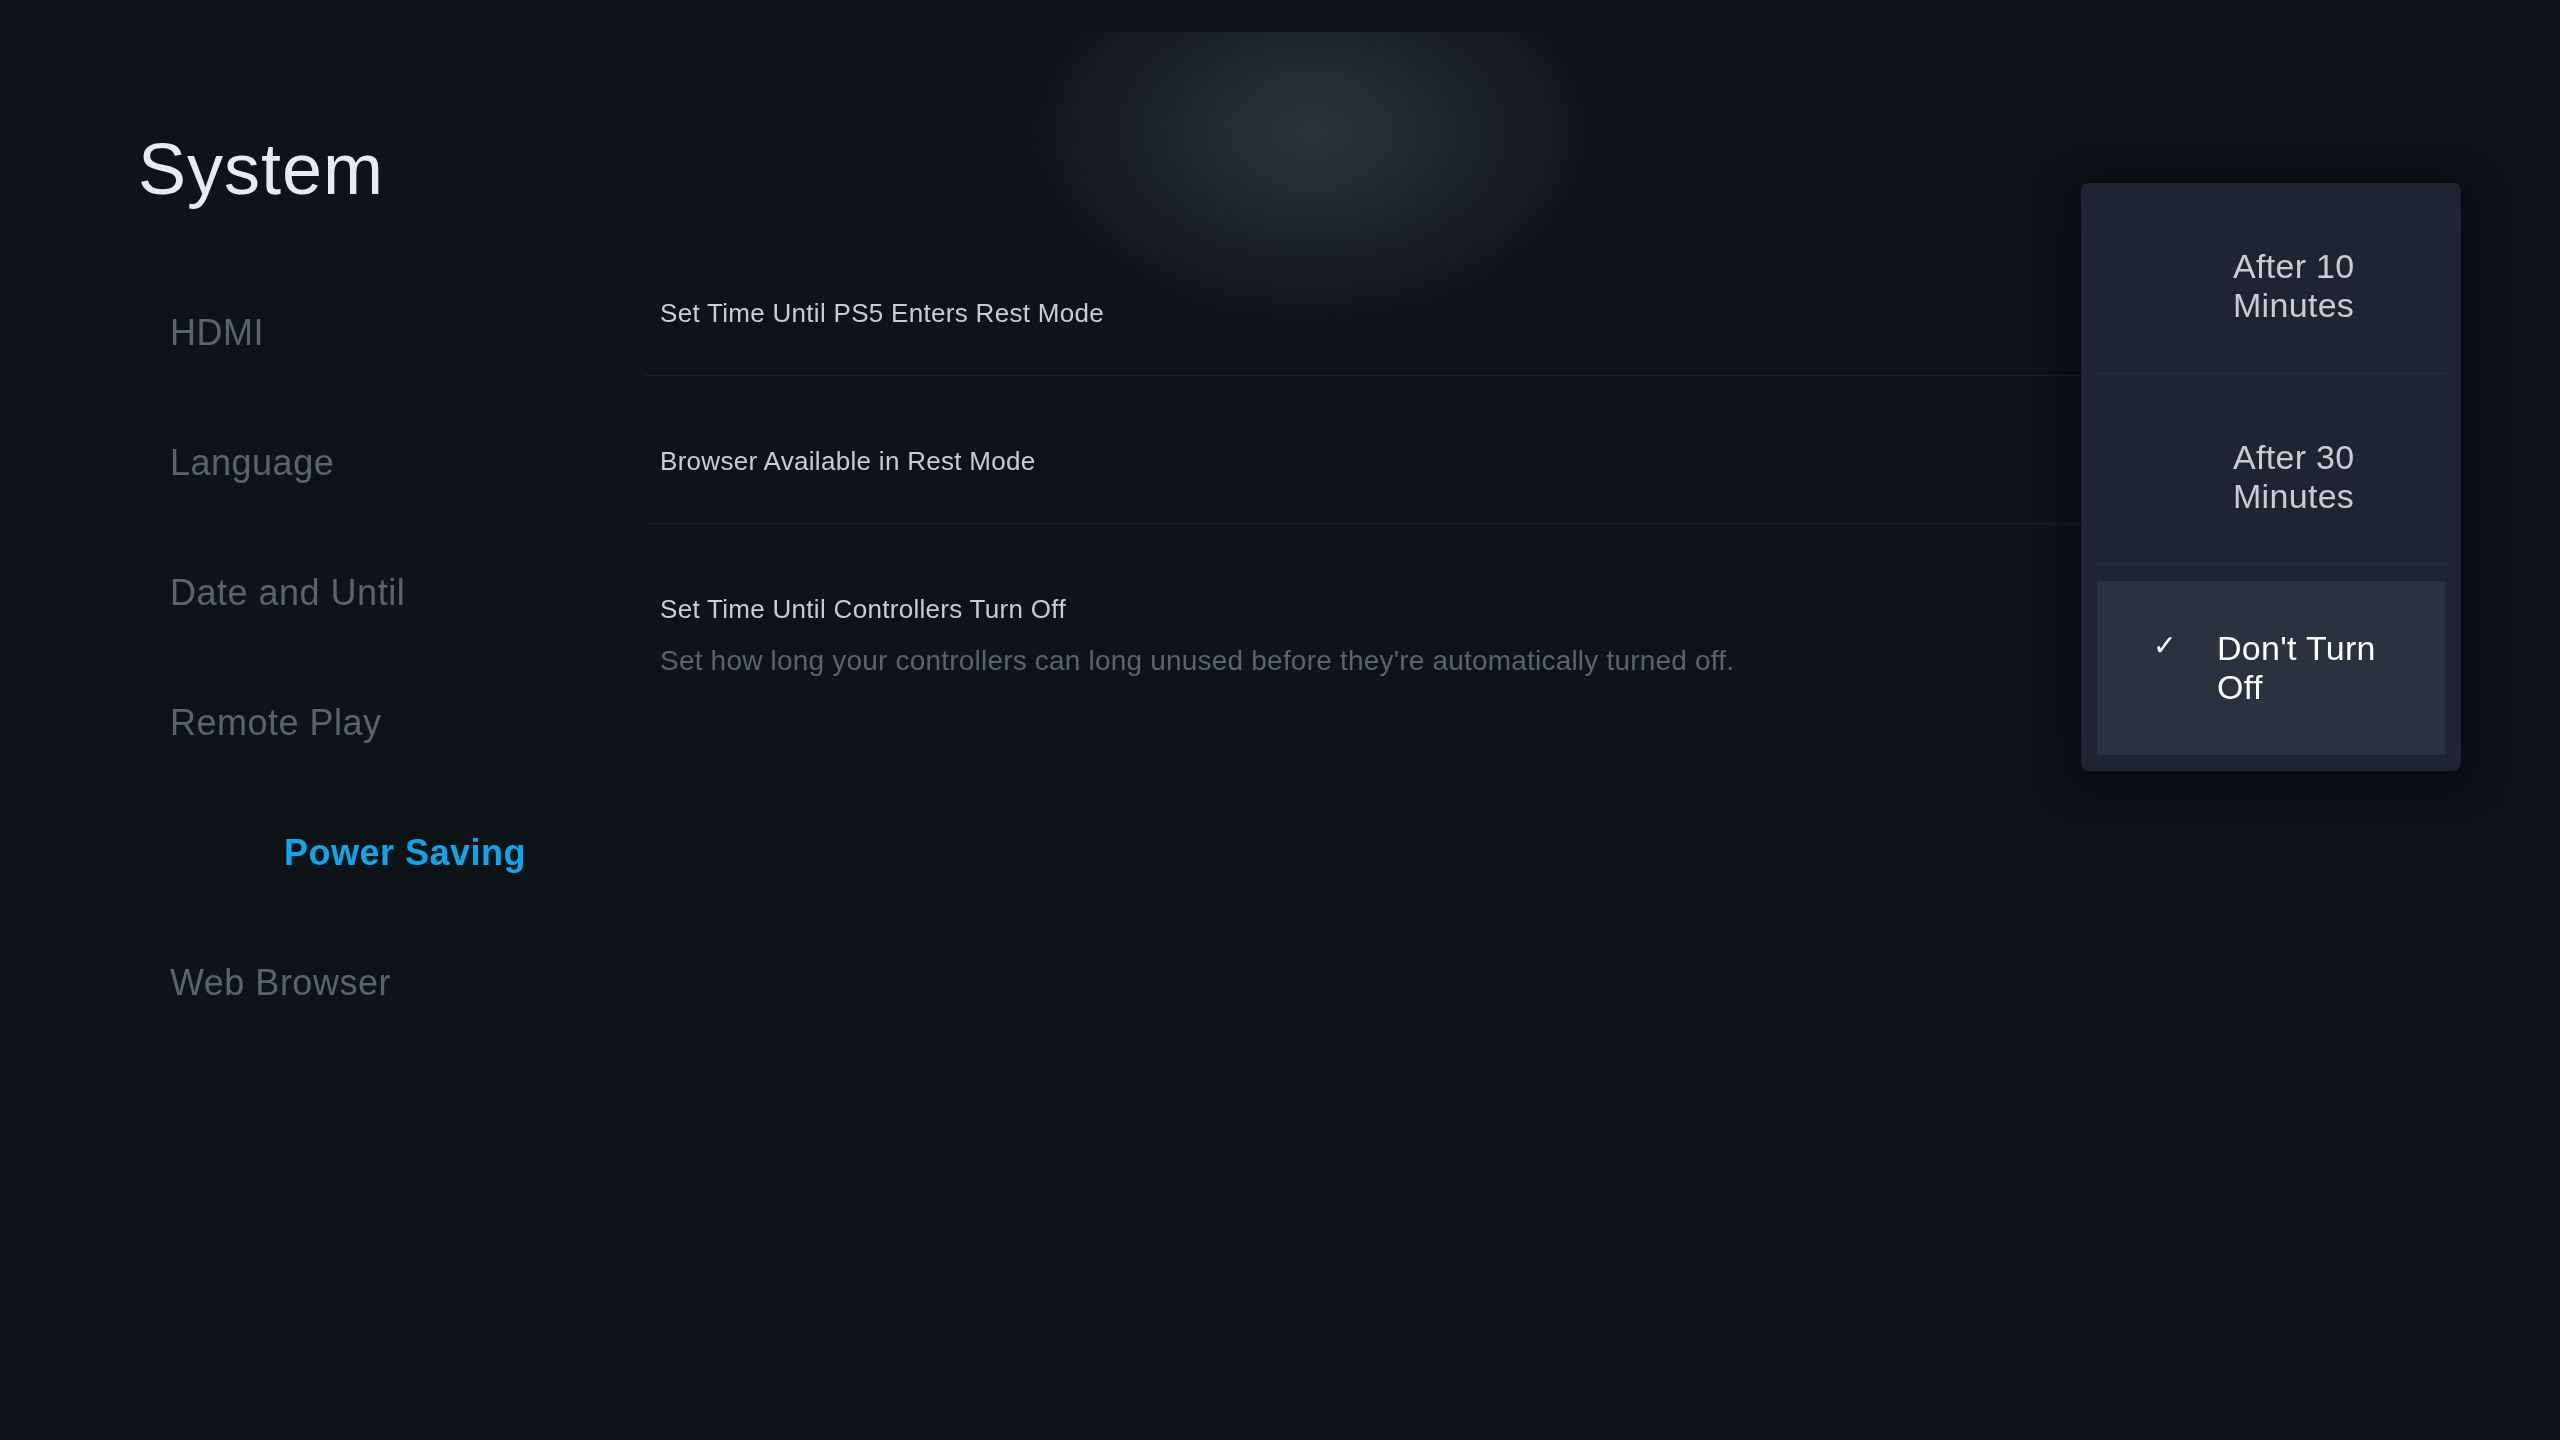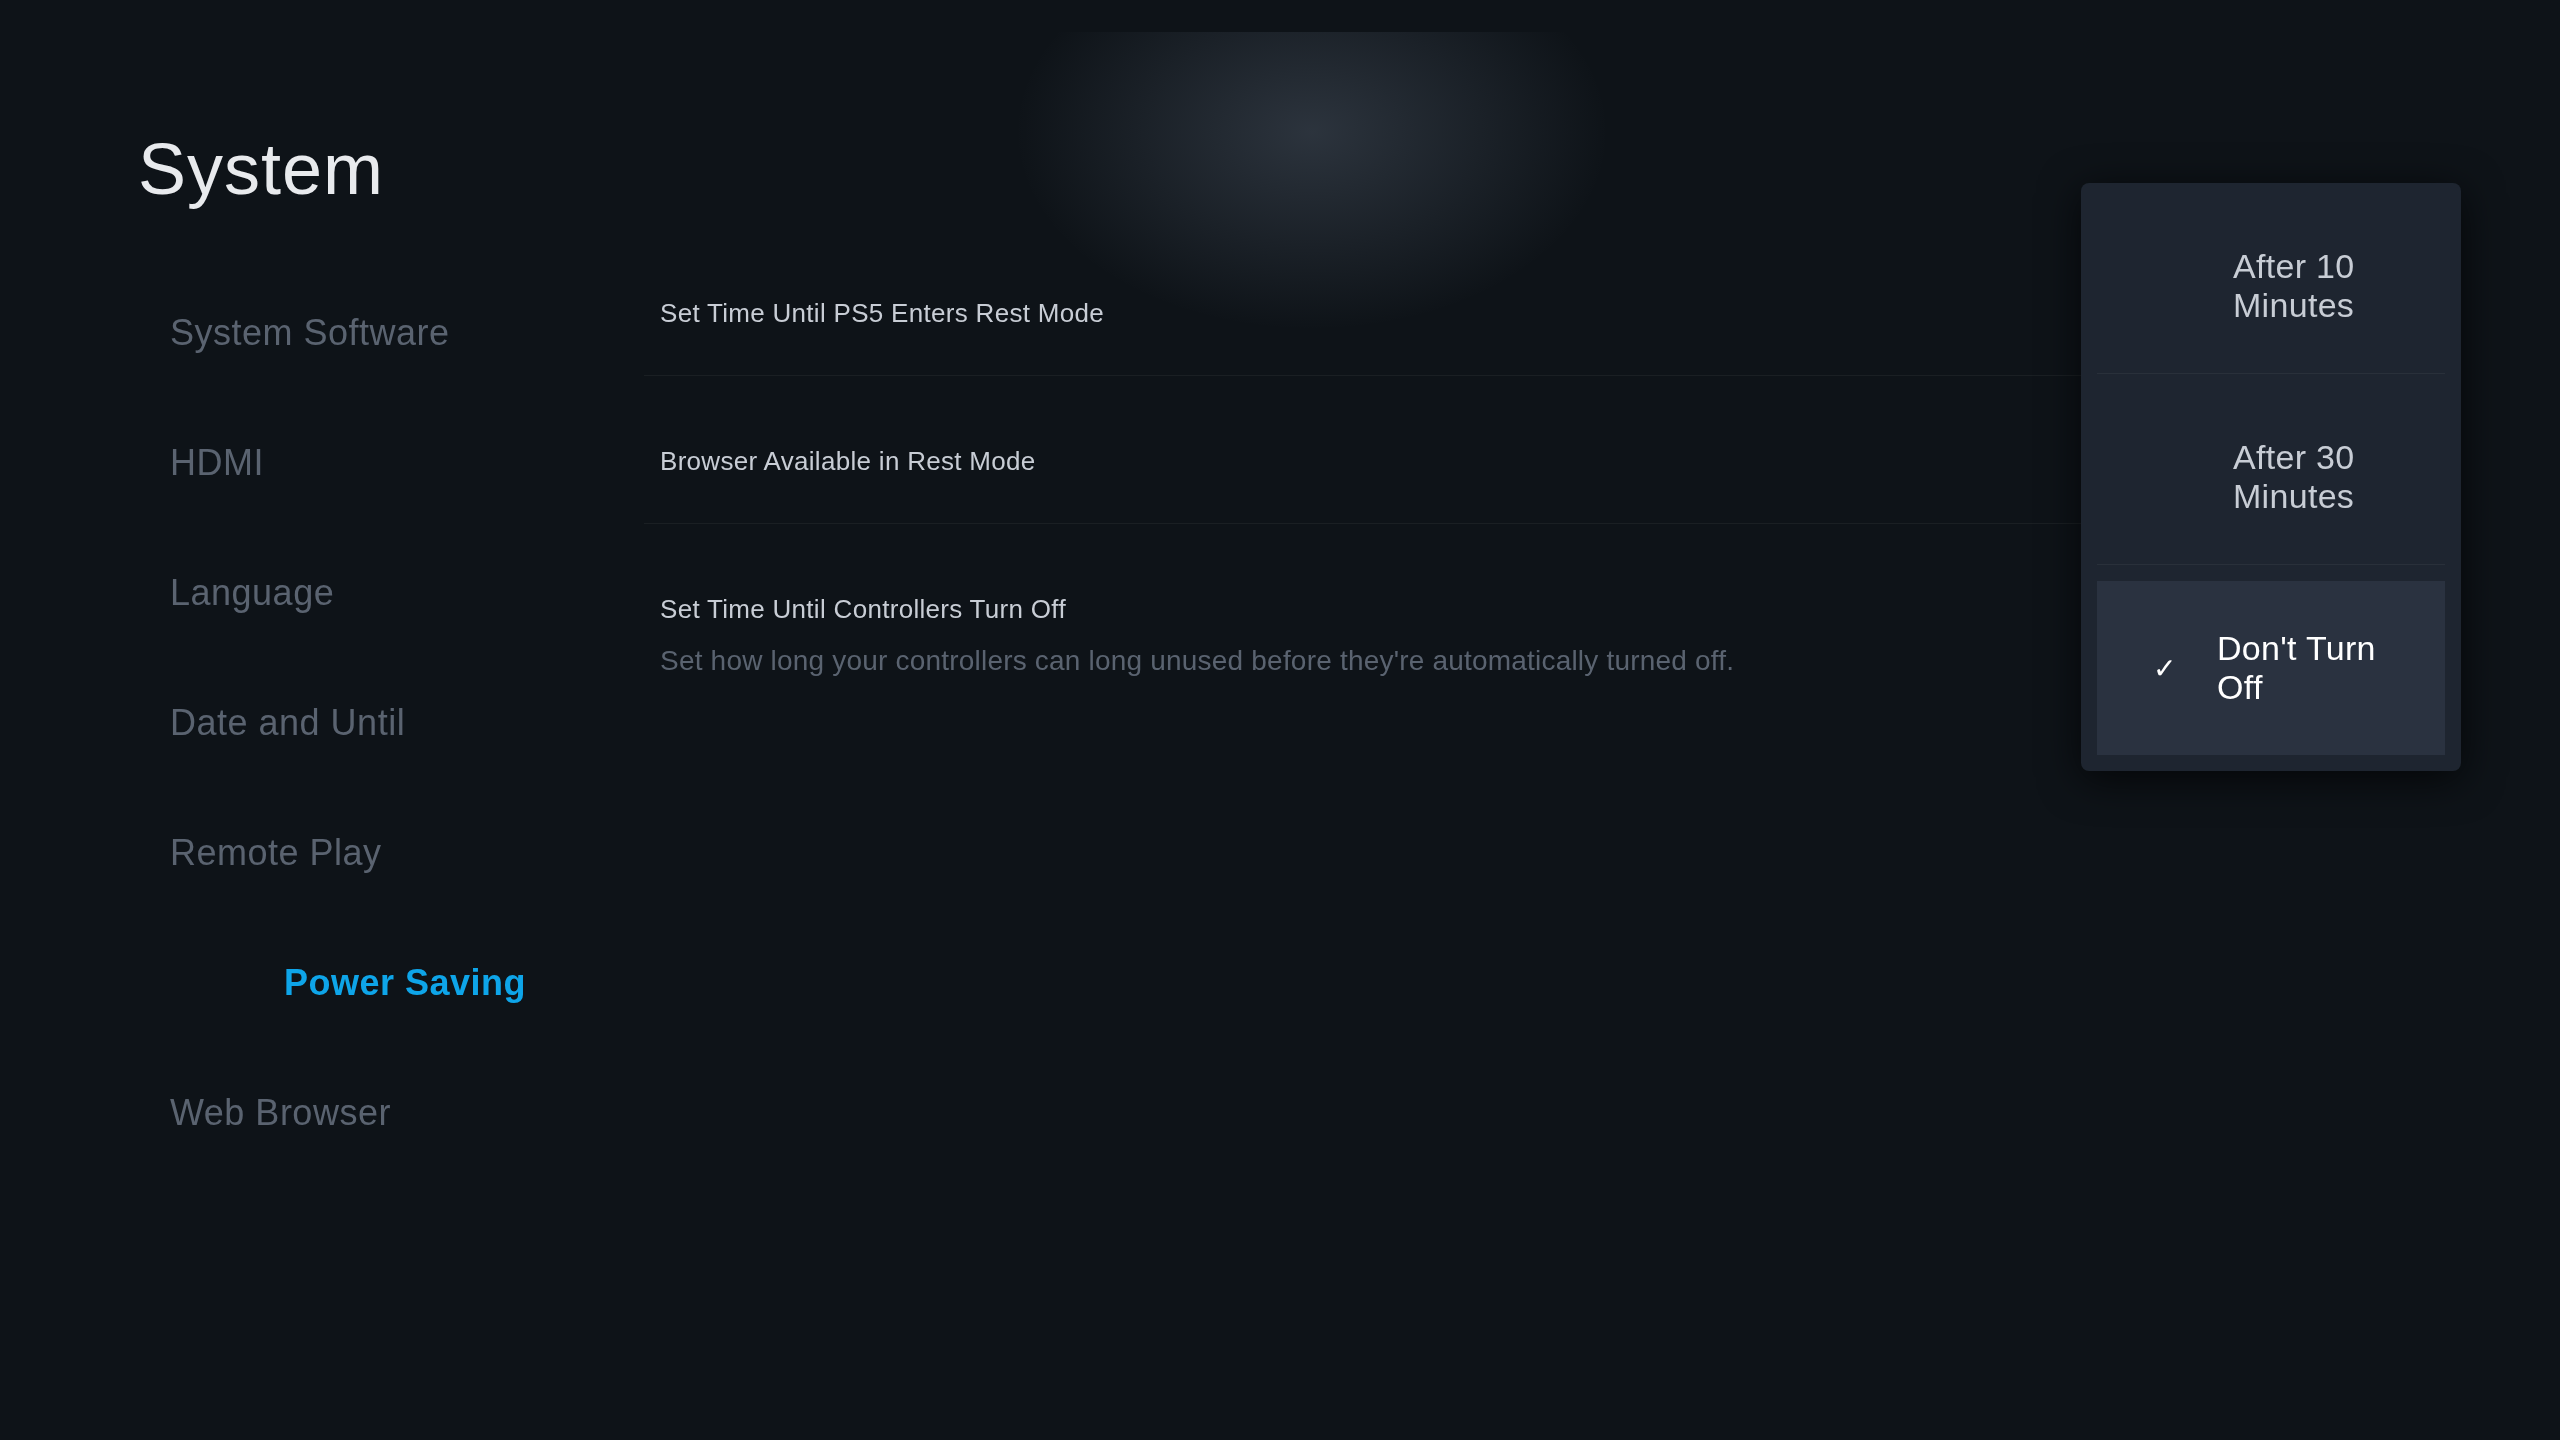--- a/index.html
+++ b/index.html
@@ -104,21 +104,20 @@
       right: 115px;
       width: 380px;
       background: #1e2530;
       border-radius: 8px;
       overflow: hidden;
       box-shadow: 0 8px 40px rgba(0,0,0,0.7);
     }
 
     .dropdown-option {
       display: flex;
-      align-items: center;
       padding: 32px 40px;
       font-size: 34px;
       font-weight: 300;
       color: #c8cdd5;
       cursor: pointer;
       letter-spacing: 0.3px;
       border-bottom: 1px solid rgba(255,255,255,0.05);
     }
 
     .dropdown-option:last-child {
@@ -140,23 +139,20 @@
     .check-placeholder {
       min-width: 48px;
     }
   </style>
 </head>
 <body>
 
 <h1 class="page-title">System</h1>
 
 <nav class="sidebar">
-  <div class="sidebar-item">
-    <span>System Software</span>
-  </div>
   <div class="sidebar-item">
     <span>HDMI</span>
   </div>
   <div class="sidebar-item">
     <span>Language</span>
   </div>
   <div class="sidebar-item">
     <span>Date and Until</span>
   </div>
   <div class="sidebar-item">

